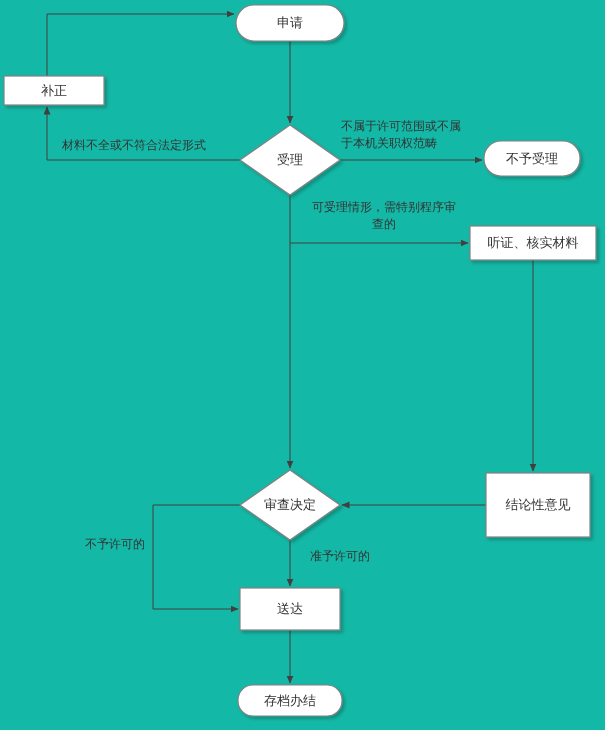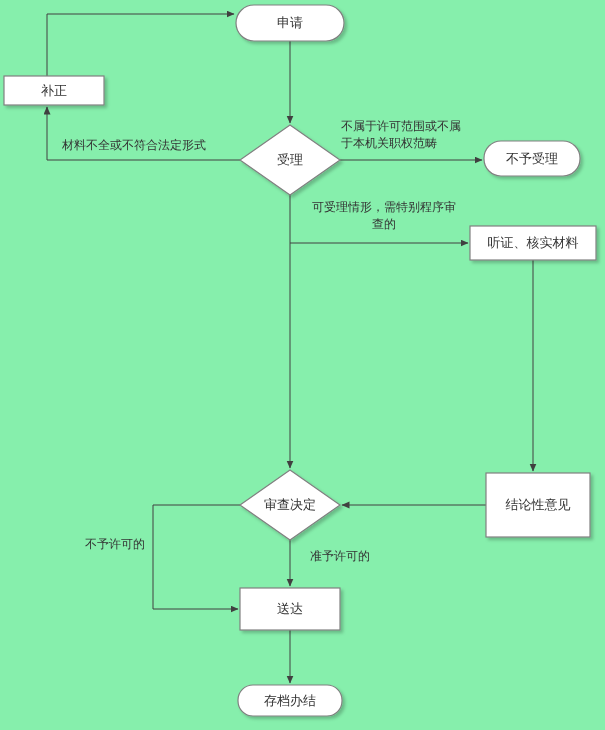--- a/index.html
+++ b/index.html
@@ -6,21 +6,21 @@
     html, body {
       margin: 0;
       padding: 0;
       background: #ffffff;
       font-family: "DejaVu Sans", sans-serif;
     }
     .stage {
       position: relative;
       width: 605px;
       height: 730px;
-      background: #86efac;
+      background: #14b8a6;
       overflow: hidden;
     }
     svg { display: block; }
     .node {
       fill: #ffffff;
       stroke: #808080;
       stroke-width: 1.2;
       filter: url(#shadow);
     }
     .connector {

